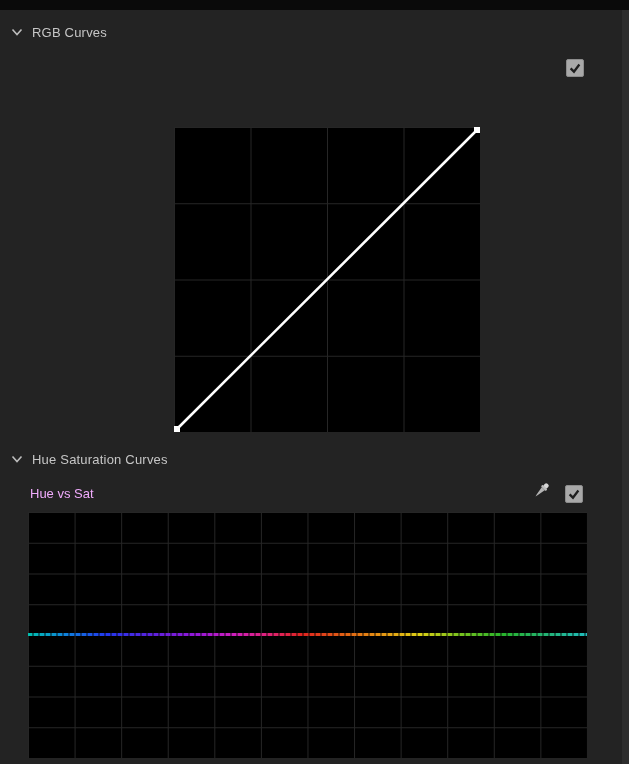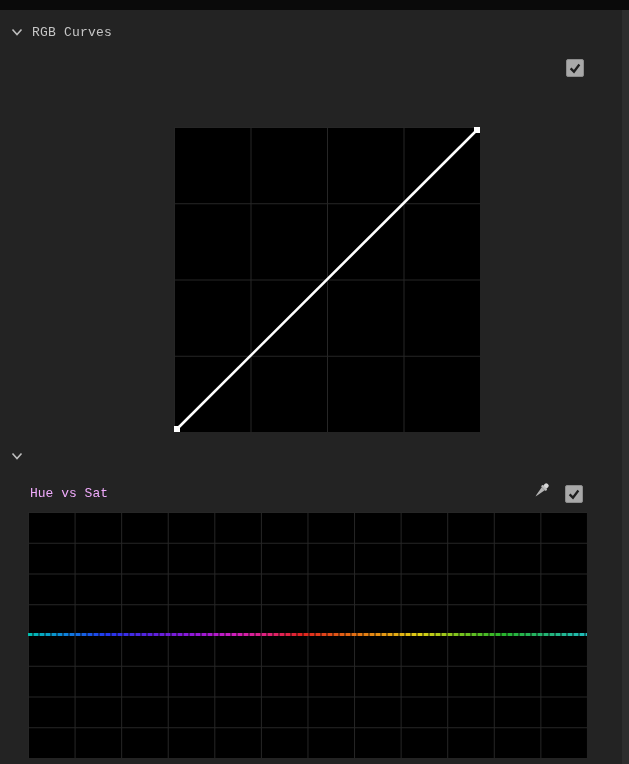--- a/index.html
+++ b/index.html
@@ -1,19 +1,19 @@
 <!DOCTYPE html>
 <html><head>
 <meta charset="utf-8">
 <style>
   html,body{margin:0;padding:0;background:#161616;}
   .screen{
     position:relative;width:629px;height:764px;overflow:hidden;
     background:#232323;
-    font-family:Liberation Mono, monospace;
+    font-family:Liberation Sans, sans-serif;
     -webkit-font-smoothing:antialiased;
   }
   .top-bar{position:absolute;left:0;top:0;width:629px;height:10px;background:#0a0a0a;}
   .scrollbar{position:absolute;right:0;top:10px;width:7px;height:754px;background:#2d2d2d;}
 
   .section-header{position:absolute;display:flex;align-items:center;gap:9px;color:#c6c6c6;
     font-size:13px;letter-spacing:.2px;cursor:default;}
   .hdr-rgb{left:11px;top:25px;}
   .hdr-hue{left:11px;top:452px;}
   .chev{display:block;color:#bdbdbd;}
@@ -82,20 +82,21 @@
       <line id="curve-line" x1="3" y1="302" x2="303" y2="3" stroke="#ffffff" stroke-width="2.6"></line>
       <rect id="curve-pt-start" x="0" y="299" width="6" height="6" fill="#ffffff"></rect>
       <rect id="curve-pt-end" x="300" y="0" width="6" height="6" fill="#ffffff"></rect>
     </svg>
   </div>
 
   <div class="section-header hdr-hue">
     <svg class="chev" width="12" height="9" viewBox="0 0 12 9">
       <polyline points="1.5,1.5 6,6.5 10.5,1.5" fill="none" stroke="currentColor" stroke-width="1.6"></polyline>
     </svg>
+    <span>Hue Saturation Curves</span>
   </div>
 
   <span class="hue-label">Hue vs Sat</span>
 
   <button class="eyedropper">
     <svg width="22" height="22" viewBox="0 0 20 20">
       <g transform="rotate(45 10 10)">
         <rect x="7.9" y="1.2" width="4.2" height="4.4" rx="1.6" fill="#d6d6d6"></rect>
         <rect x="6.9" y="4.8" width="6.2" height="2.3" rx="0.9" fill="#bdbdbd"></rect>
         <path d="M8.1 7.1 L11.9 7.1 L10.6 14.6 L10 17 L9.4 14.6 Z" fill="#b3b3b3"></path>

